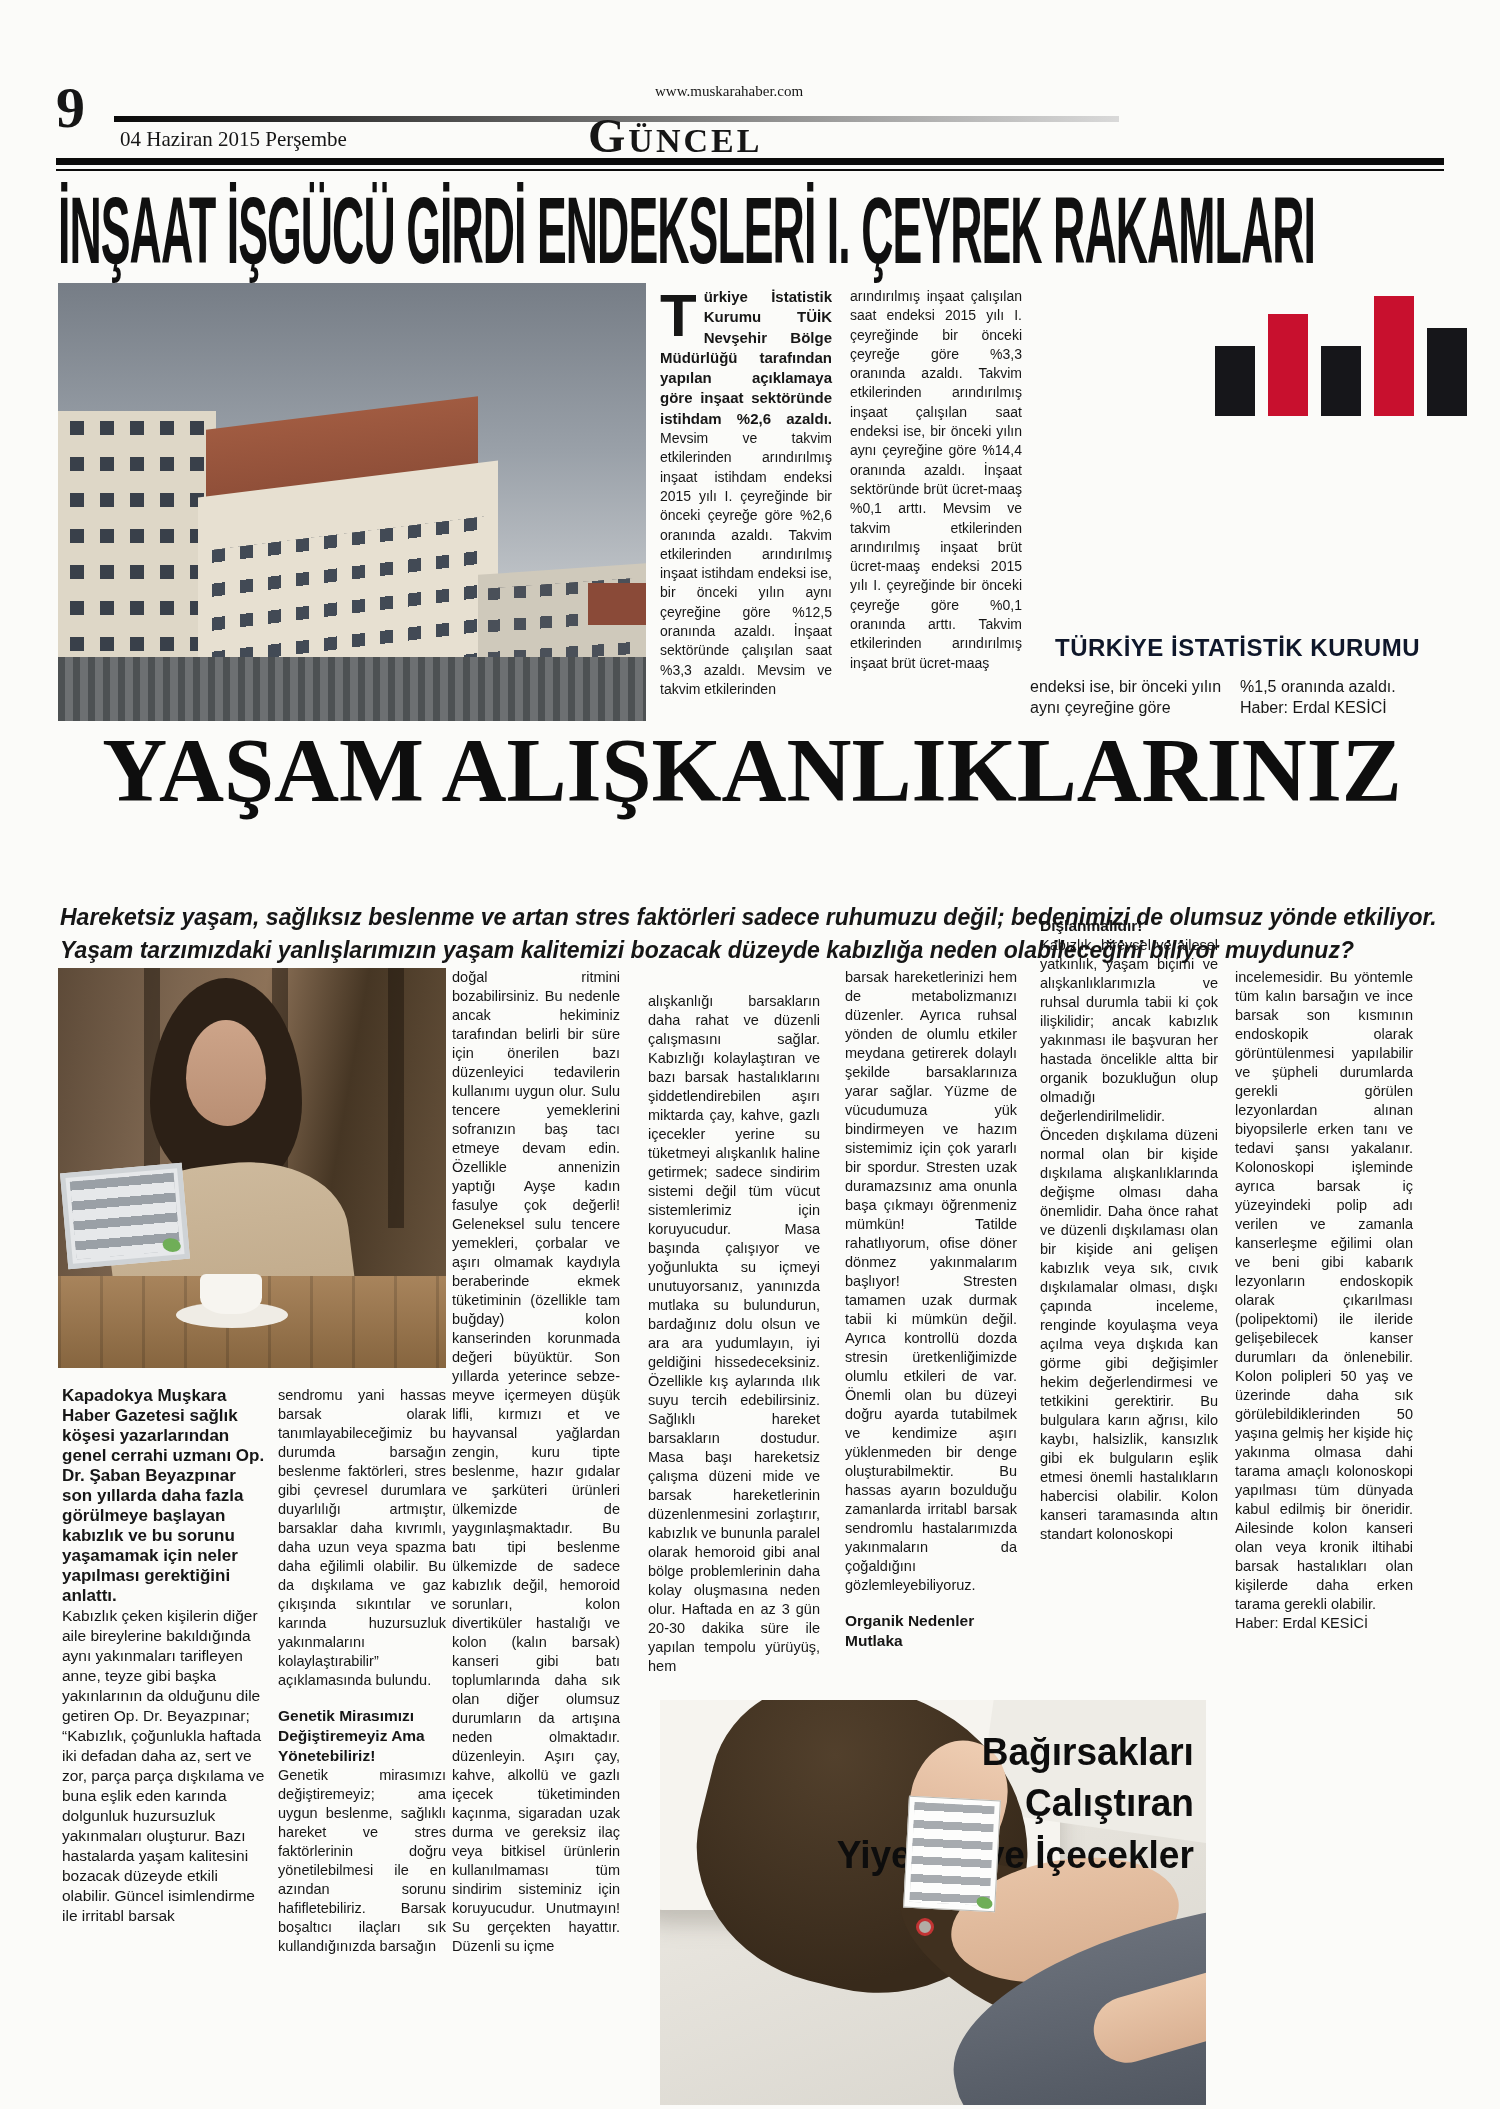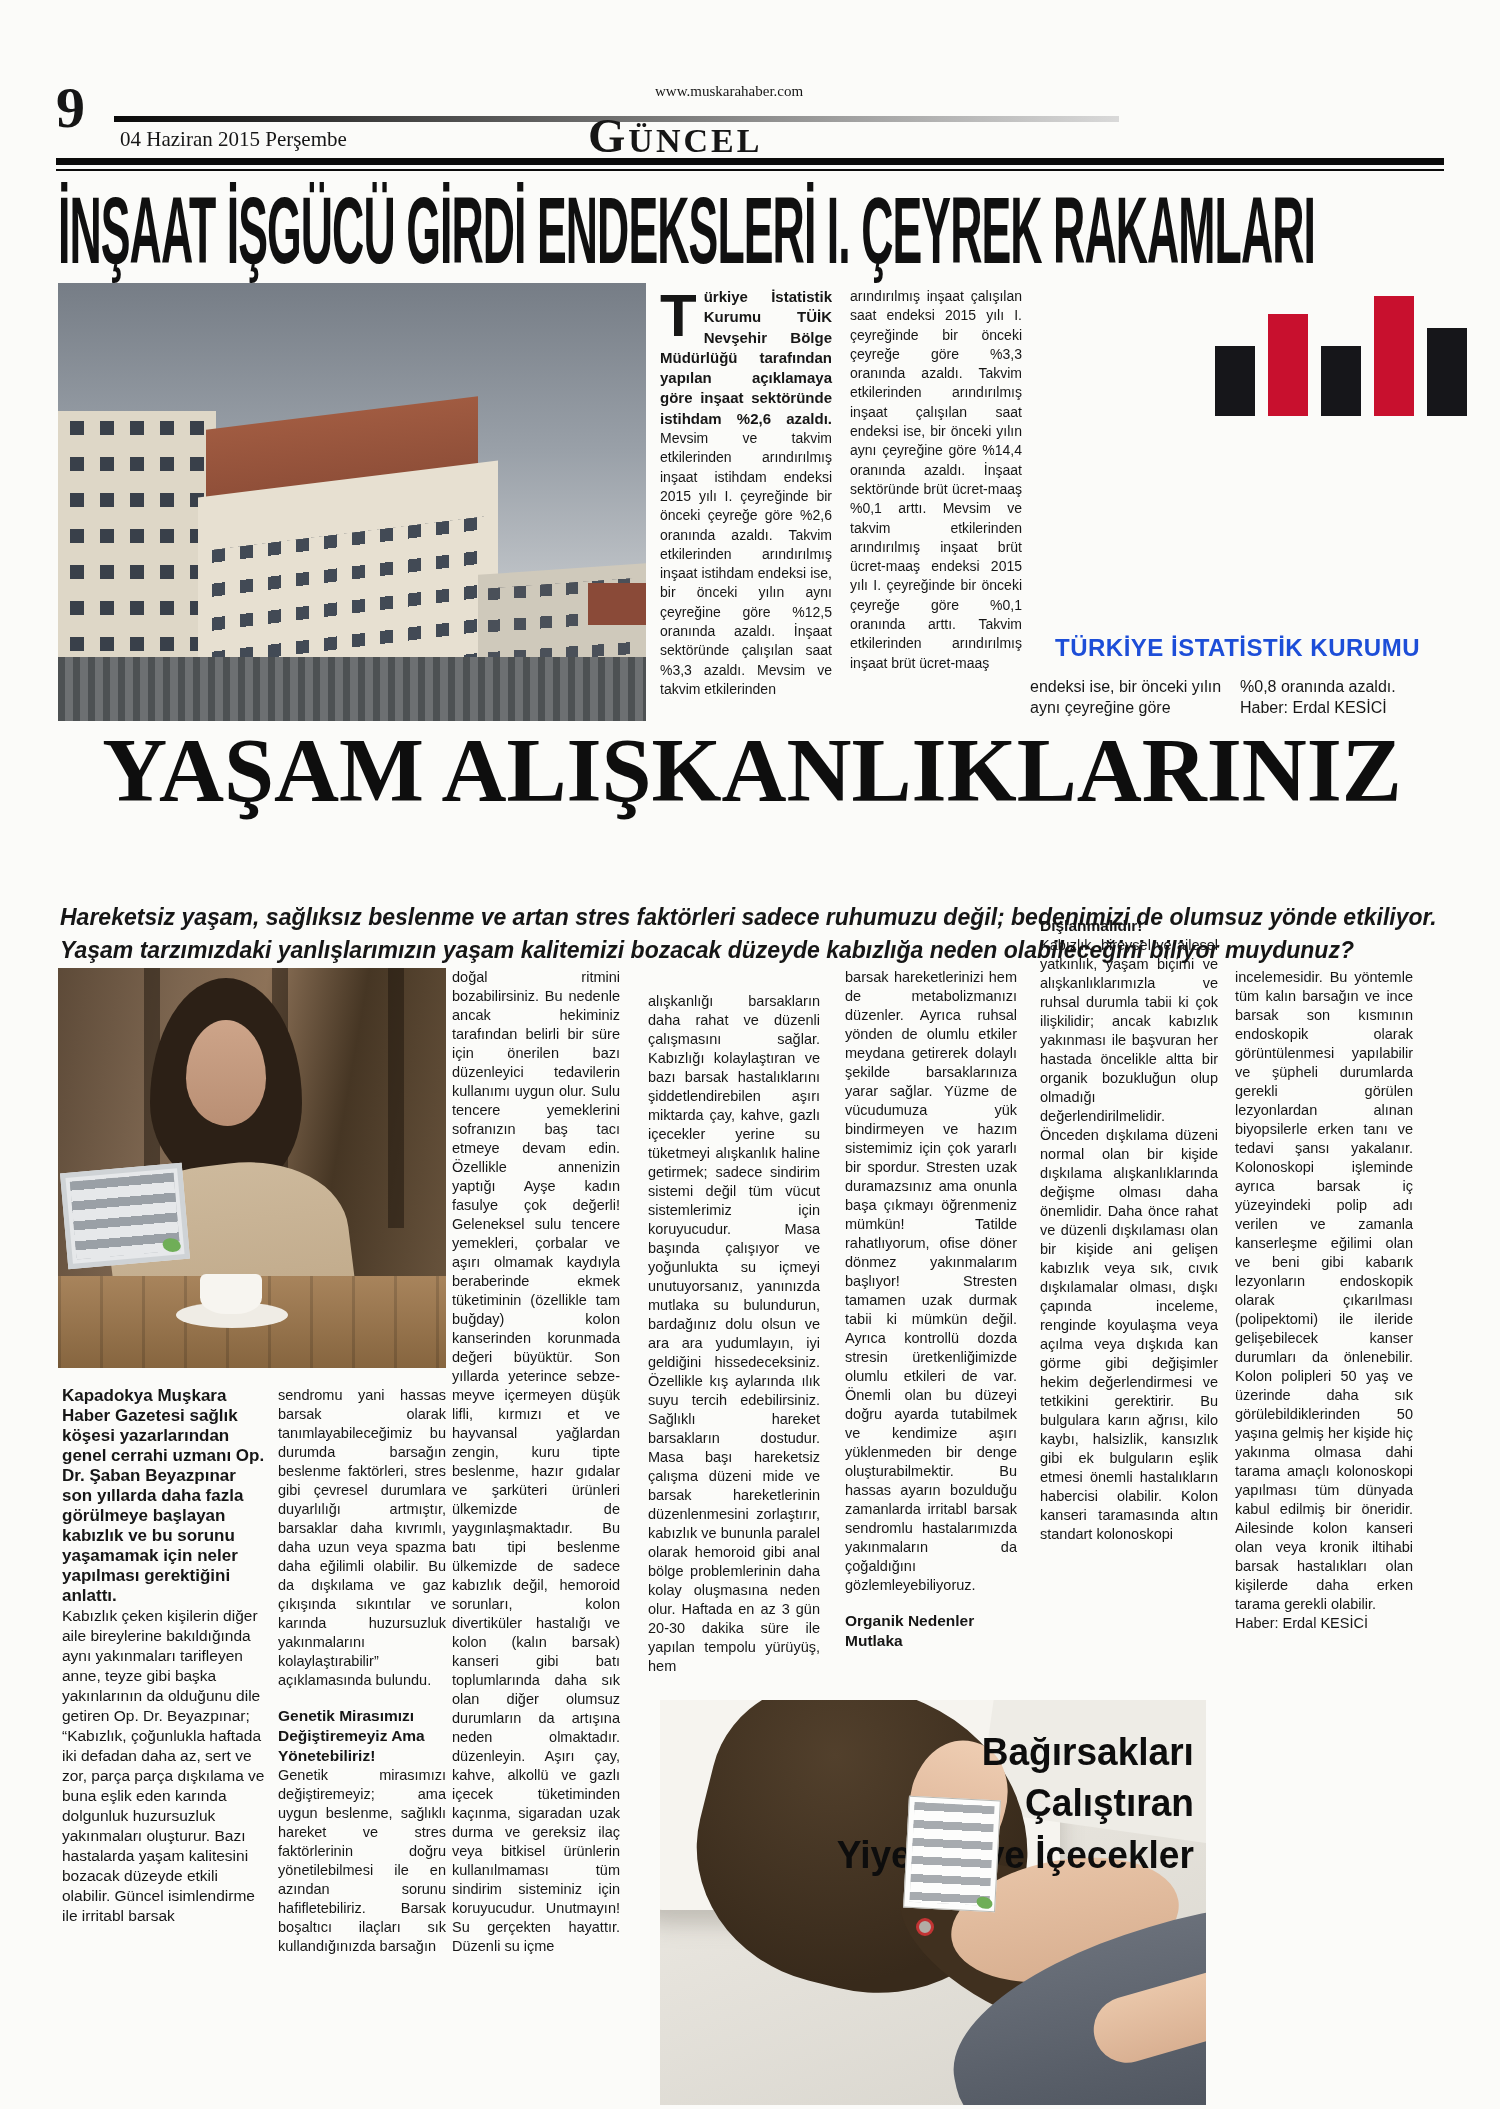--- a/index.html
+++ b/index.html
@@ -65,21 +65,21 @@
   .lead-bold { font-weight:bold; font-size:15px; }
   .dropcap { float:left; font:bold 60px/0.85 "Liberation Sans",sans-serif;
              margin:3px 7px 0 0; }
 
   .tuik { left:1030px; top:282px; width:415px; height:400px; }
   .tuik-bars { position:absolute; left:185px; top:6px; display:flex; gap:13px; align-items:flex-end; height:128px;}
   .tuik-bars i { display:block; width:40px; }
   .tuik-word { position:absolute; left:0; top:18px; font:bold 238px/1 "Liberation Sans",sans-serif;
                letter-spacing:-10px; color:#16161a; }
   .tuik-caption { position:absolute; left:0; top:352px; width:100%; text-align:center;
-                  font-weight:bold; font-size:24px; letter-spacing:.5px; color:#1d4ed8;}
+                  font-weight:bold; font-size:24px; letter-spacing:.5px; color:#0f172a;}
   .a1-mini { font-size:16px; line-height:21px; }
   .a1-col3 { left:1030px; top:676px; width:195px; }
   .a1-col4 { left:1240px; top:676px; width:205px; }
 
   
   .headline2 { left:58px; top:728px; width:1388px; text-align:center;
                font:bold 90px/0.96 "Liberation Serif", serif; letter-spacing:0;
                color:#0e0e0e; }
   .subhead { left:60px; font:bold italic 23px "Liberation Sans",sans-serif; }
   .subhead1 { top:904px; }
@@ -215,21 +215,21 @@
       <i style="height:120px;background:#c8102e"></i>
       <i style="height:88px;background:#16161a"></i>
     </div>
     <div class="tuik-caption">TÜRKİYE İSTATİSTİK KURUMU</div>
   </div>
 
   <div class="abs a1-mini a1-col3">
     <span>endeksi ise, bir önceki yılın aynı çeyreğine göre</span>
   </div>
   <div class="abs a1-mini a1-col4">
-    <span>%0,8 oranında azaldı.</span><br>
+    <span>%1,5 oranında azaldı.</span><br>
     <span>Haber: Erdal KESİCİ</span>
   </div>
 
   <div class="abs headline2">
     <div>YAŞAM ALIŞKANLIKLARINIZ</div>
   </div>
   <div class="abs subhead subhead2">Yaşam tarzımızdaki yanlışlarımızın yaşam kalitemizi bozacak düzeyde kabızlığa neden olabileceğini biliyor muydunuz?</div>
   <div class="abs subhead subhead1">Hareketsiz yaşam, sağlıksız beslenme ve artan stres faktörleri sadece ruhumuzu değil; bedenimizi de olumsuz yönde etkiliyor.</div>
 
   <div class="abs photo2">

